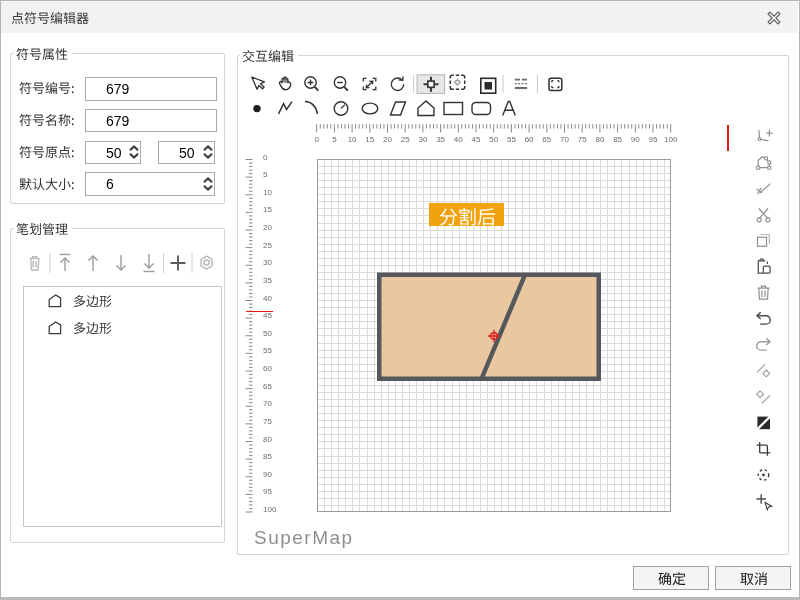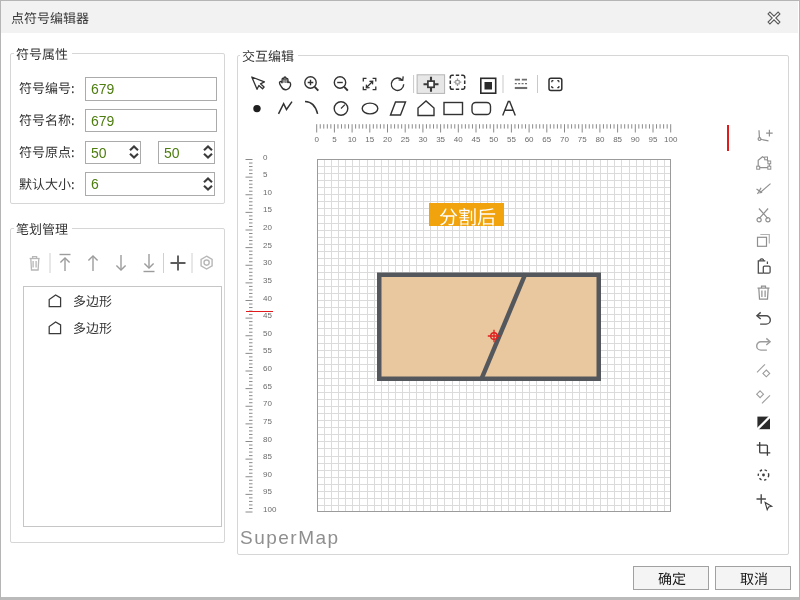--- a/index.html
+++ b/index.html
@@ -4,21 +4,21 @@
 html,body{margin:0;padding:0;width:800px;height:600px;overflow:hidden;
 font-family:"Liberation Sans",sans-serif;background:#fff}
 *{box-sizing:border-box}
 .abs{position:absolute}
 .win{position:absolute;left:0;top:0;width:800px;height:600px;background:#fff;
 border:1px solid #b5b5b5;border-bottom:3px solid #bababa}
 .tb{position:absolute;left:1px;top:1px;width:797px;height:32px;background:#f2f2f2}
 .grp{position:absolute;border:1px solid #d6d6d6;border-radius:2px}
 .leg{position:absolute;background:#fff;padding:0 3px}
 .inp{position:absolute;border:1px solid #ababab;background:#fff;
-font-size:14px;color:#4d7c0f;line-height:22px;padding-left:5px}
+font-size:14px;color:#000000;line-height:22px;padding-left:20px}
 .btn{position:absolute;border:1px solid #a1a1a1;background:#f4f4f4}
 
 </style></head><body>
 <svg width="0" height="0" style="position:absolute">
 <defs>
 <path id="g0" d="M138.7908935546875 390.4290771484375Q111.700439453125 390.4290771484375 92.37518310546875 409.619384765625Q73.0499267578125 428.8096923828125 73.0499267578125 459.56005859375Q73.0499267578125 491.3104248046875 92.37518310546875 510.6107177734375Q111.700439453125 529.9110107421875 138.7908935546875 529.9110107421875Q166.4913330078125 529.9110107421875 185.81658935546875 510.6107177734375Q205.141845703125 491.3104248046875 205.141845703125 459.56005859375Q205.141845703125 428.8096923828125 185.81658935546875 409.619384765625Q166.4913330078125 390.4290771484375 138.7908935546875 390.4290771484375ZM138.7908935546875 -13.3900146484375Q111.700439453125 -13.3900146484375 92.37518310546875 6.30029296875Q73.0499267578125 25.9906005859375 73.0499267578125 56.1309814453125Q73.0499267578125 87.88134765625 92.37518310546875 107.181640625Q111.700439453125 126.48193359375 138.7908935546875 126.48193359375Q166.4913330078125 126.48193359375 185.81658935546875 107.181640625Q205.141845703125 87.88134765625 205.141845703125 56.1309814453125Q205.141845703125 25.9906005859375 185.81658935546875 6.30029296875Q166.4913330078125 -13.3900146484375 138.7908935546875 -13.3900146484375Z"></path>
 <path id="g1" d="M85.419677734375 782.52099609375H921.140380859375V710.0093994140625H85.419677734375ZM304.6302490234375 548.2105712890625H721.6396484375V477.8690185546875H304.6302490234375ZM252.140380859375 261.3712158203125H691.07958984375V191.0296630859375H252.140380859375ZM52.759765625 29.40087890625H951.3603515625V-43.28076171875H52.759765625ZM305.4696044921875 730.739501953125H386.781494140625Q375.6114501953125 665.7894287109375 361.94140625 592.3744506835938Q348.2713623046875 518.95947265625 333.79632568359375 445.71453857421875Q319.3212890625 372.4696044921875 305.1512451171875 306.6396484375Q290.981201171875 240.8096923828125 278.8111572265625 191.0296630859375H195.939208984375Q209.8892822265625 242.19970703125 224.4493408203125 308.72467041015625Q239.0093994140625 375.2496337890625 253.87445068359375 448.6895751953125Q268.739501953125 522.1295166015625 282.21453857421875 594.6544799804688Q295.6895751953125 667.179443359375 305.4696044921875 730.739501953125ZM695.819091796875 548.2105712890625H703.279296875L716.6895751953125 551.9906005859375L773.180908203125 544.8704833984375Q767.7908935546875 491.1903076171875 759.7058715820312 423.49530029296875Q751.620849609375 355.80029296875 742.1458129882812 282.55535888671875Q732.6707763671875 209.3104248046875 722.28076171875 137.260498046875Q711.8907470703125 65.2105712890625 702.1107177734375 1.4305419921875L625.138916015625 8.1107177734375Q635.3089599609375 71.28076171875 646.0889892578125 144.91571044921875Q656.8690185546875 218.5506591796875 666.4540405273438 292.40557861328125Q676.0390625 366.260498046875 683.7340698242188 430.39544677734375Q691.4290771484375 494.5303955078125 695.819091796875 538.700439453125Z"></path>
 <path id="g2" d="M651.499267578125 427.4898681640625 727.1309814453125 405.619384765625Q673.0108642578125 268.1295166015625 582.1458129882812 173.49456787109375Q491.28076171875 78.859619140625 368.1707763671875 17.6396484375Q245.060791015625 -43.580322265625 92.7908935546875 -82.020263671875Q89.060791015625 -72.9500732421875 80.880615234375 -60.23480224609375Q72.700439453125 -47.51953125 63.6302490234375 -34.91424560546875Q54.56005859375 -22.3089599609375 46.659912109375 -14.018798828125Q197.5897216796875 17.4710693359375 316.66461181640625 72.98590087890625Q435.739501953125 128.500732421875 520.5944213867188 215.3704833984375Q605.4493408203125 302.240234375 651.499267578125 427.4898681640625ZM318.1591796875 597 391.0108642578125 568.83935546875Q356.620849609375 526.059326171875 312.14581298828125 483.1693115234375Q267.6707763671875 440.279296875 220.19573974609375 402.58428955078125Q172.720703125 364.8892822265625 128.940673828125 336.059326171875Q122.6505126953125 343.739501953125 111.71527099609375 354.28472900390625Q100.780029296875 364.8299560546875 89.759765625 375.48516845703125Q78.739501953125 386.140380859375 69.6693115234375 392.04052734375Q114.4493408203125 417.3104248046875 160.25433349609375 450.4703369140625Q206.059326171875 483.6302490234375 247.3892822265625 521.2901611328125Q288.71923828125 558.9500732421875 318.1591796875 597ZM352.28076171875 421.8798828125Q422.16064453125 248.9703369140625 575.0303955078125 140.5506591796875Q727.900146484375 32.1309814453125 957.56005859375 -5.138916015625Q949.8798828125 -12.819091796875 940.8096923828125 -25.03436279296875Q931.739501953125 -37.2496337890625 923.7543334960938 -50.159912109375Q915.7691650390625 -63.0701904296875 910.4290771484375 -73.5303955078125Q753.0889892578125 -43.5303955078125 632.1240844726562 18.49456787109375Q511.1591796875 80.51953125 424.999267578125 176.04449462890625Q338.83935546875 271.5694580078125 285.1092529296875 400.5694580078125ZM66.8096923828125 701.4508056640625H931.3603515625V628.379150390625H66.8096923828125ZM617.7691650390625 555.3292236328125 676.6505126953125 598.0701904296875Q722.3104248046875 567.240234375 771.8104248046875 528.9102783203125Q821.3104248046875 490.580322265625 864.8954467773438 452.16534423828125Q908.48046875 413.7503662109375 935.8704833984375 381.7503662109375L873.0889892578125 332.499267578125Q847.8690185546875 364.71923828125 805.5640258789062 404.21923828125Q763.259033203125 443.71923828125 714.0390625 483.52423095703125Q664.819091796875 523.3292236328125 617.7691650390625 555.3292236328125ZM417.83935546875 824.659912109375 488.52099609375 849.48046875Q509.740966796875 819.5303955078125 531.0459594726562 782.2753295898438Q552.3509521484375 745.020263671875 562.3509521484375 719.0701904296875L488.5491943359375 690.07958984375Q479.3292236328125 717.2496337890625 459.30426025390625 755.2847290039062Q439.279296875 793.31982421875 417.83935546875 824.659912109375Z"></path>
 <path id="g3" d="M187.4102783203125 461.6707763671875H759.819091796875V387.819091796875H187.4102783203125ZM734.1685791015625 461.6707763671875H812.140380859375Q812.140380859375 461.6707763671875 811.9453735351562 454.74566650390625Q811.7503662109375 447.820556640625 811.7503662109375 439.42041015625Q811.7503662109375 431.020263671875 810.7503662109375 425.68017578125Q805.3104248046875 310.80029296875 799.5904541015625 229.77532958984375Q793.8704833984375 148.7503662109375 786.9555053710938 95.55535888671875Q780.04052734375 42.3603515625 770.6255493164062 11.6903076171875Q761.2105712890625 -18.979736328125 747.6005859375 -33.759765625Q732.0904541015625 -52.6099853515625 713.8853149414062 -59.64508056640625Q695.68017578125 -66.68017578125 669.9500732421875 -68.6302490234375Q644.780029296875 -70.80029296875 601.8151245117188 -70.27532958984375Q558.8502197265625 -69.7503662109375 511.580322265625 -66.92041015625Q510.1903076171875 -50.1700439453125 503.900146484375 -28.9095458984375Q497.6099853515625 -7.6490478515625 486.759765625 8.3212890625Q535.739501953125 4.101318359375 577.6942749023438 2.9913330078125Q619.6490478515625 1.88134765625 637.4290771484375 1.88134765625Q667.3089599609375 1.88134765625 680.0889892578125 14.0513916015625Q693.5289306640625 27.88134765625 703.2738647460938 73.8212890625Q713.018798828125 119.76123046875 720.5687255859375 210.27606201171875Q728.11865234375 300.7908935546875 734.1685791015625 447.6505126953125ZM324.2293701171875 819.7706298828125 403.76123046875 797.7301025390625Q369.981201171875 714 323.421142578125 637.4048461914062Q276.861083984375 560.8096923828125 222.1910400390625 496.4095458984375Q167.52099609375 432.0093994140625 108.1309814453125 384.059326171875Q101.8408203125 392.1295166015625 89.820556640625 402.84478759765625Q77.80029296875 413.56005859375 65.58502197265625 424.38531494140625Q53.3697509765625 435.2105712890625 43.9095458984375 441.500732421875Q103.739501953125 484.720703125 156.65447998046875 544.0256958007812Q209.5694580078125 603.3306884765625 252.48443603515625 673.6356811523438Q295.3994140625 743.940673828125 324.2293701171875 819.7706298828125ZM673.2105712890625 821.7706298828125Q696.820556640625 771.500732421875 729.7355346679688 718.9508056640625Q762.6505126953125 666.40087890625 801.260498046875 617.3759155273438Q839.8704833984375 568.3509521484375 880.98046875 527.0709228515625Q922.0904541015625 485.7908935546875 961.0904541015625 456.060791015625Q951.6302490234375 448.7706298828125 940.1099853515625 437.94537353515625Q928.5897216796875 427.1201171875 918.1544799804688 415.2098388671875Q907.71923828125 403.299560546875 900.4290771484375 393.059326171875Q861.0390625 427.1295166015625 819.8440551757812 472.859619140625Q778.6490478515625 518.5897216796875 739.4540405273438 572.039794921875Q700.259033203125 625.4898681640625 665.3690185546875 682.159912109375Q630.47900390625 738.8299560546875 603.9189453125 794.3900146484375ZM385.939208984375 441.020263671875H464.9110107421875Q456.0810546875 359.0701904296875 438.33612060546875 281.5101318359375Q420.5911865234375 203.9500732421875 383.481201171875 134.8900146484375Q346.3712158203125 65.8299560546875 281.0311279296875 10.29486083984375Q215.6910400390625 -45.240234375 111.4508056640625 -82.7503662109375Q107.1107177734375 -73.1201171875 99.23553466796875 -61.31982421875Q91.3603515625 -49.51953125 82.20513916015625 -38.21923828125Q73.0499267578125 -26.9189453125 64.5897216796875 -19.23876953125Q162.539794921875 13.1512451171875 222.8697509765625 62.3111572265625Q283.19970703125 111.4710693359375 316.07958984375 172.5709228515625Q348.95947265625 233.6707763671875 363.7293701171875 301.9906005859375Q378.499267578125 370.3104248046875 385.939208984375 441.020263671875Z"></path>
 <path id="g4" d="M646.47900390625 730.48046875H718.9906005859375V180.7503662109375H646.47900390625ZM839.5289306640625 829.7503662109375H913.2105712890625V17.981201171875Q913.2105712890625 -18.499267578125 903.3455200195312 -36.88458251953125Q893.48046875 -55.2698974609375 870.6302490234375 -64.9500732421875Q847.780029296875 -74.020263671875 807.599853515625 -76.4703369140625Q767.419677734375 -78.92041015625 702.19970703125 -78.92041015625Q700.0296630859375 -64.1700439453125 692.3245239257812 -42.60455322265625Q684.619384765625 -21.0390625 676.71923828125 -5.0687255859375Q724.47900390625 -6.0687255859375 763.5039672851562 -6.26373291015625Q802.5289306640625 -6.458740234375 814.9189453125 -5.8487548828125Q828.9189453125 -5.23876953125 834.2239379882812 -0.43377685546875Q839.5289306640625 4.3712158203125 839.5289306640625 17.3712158203125ZM35.859619140625 543.301025390625 587.6895751953125 605.9609375 595.19970703125 535.4493408203125 43.3697509765625 472.3994140625ZM179.4088134765625 838.7503662109375H255.820556640625Q255.8704833984375 702.620849609375 269.16534423828125 577.7510986328125Q282.460205078125 452.88134765625 305.8900146484375 347.41644287109375Q329.31982421875 241.9515380859375 358.7496337890625 163.64654541015625Q388.179443359375 85.341552734375 420.69427490234375 41.86651611328125Q453.2091064453125 -1.6085205078125 484.47900390625 -1.6085205078125Q502.9189453125 -1.6085205078125 512.8339233398438 35.6715087890625Q522.7489013671875 72.9515380859375 526.7489013671875 160.9515380859375Q538.7691650390625 148.76123046875 556.9095458984375 137.740966796875Q575.0499267578125 126.720703125 589.6302490234375 121.2105712890625Q582.900146484375 44.900146484375 570.5249633789062 2.1099853515625Q558.1497802734375 -40.68017578125 536.4345092773438 -58.26519775390625Q514.71923828125 -75.8502197265625 479.578857421875 -75.8502197265625Q435.3885498046875 -75.8502197265625 396.37841796875 -41.20513916015625Q357.3682861328125 -6.56005859375 324.67327880859375 56.6700439453125Q291.978271484375 119.900146484375 265.73333740234375 205.32525634765625Q239.4884033203125 290.7503662109375 220.718505859375 393.00543212890625Q201.9486083984375 495.260498046875 191.7886962890625 608.260498046875Q181.6287841796875 721.260498046875 179.4088134765625 838.7503662109375ZM462.4088134765625 476.780029296875 533.5303955078125 455.51953125Q486.5303955078125 342.419677734375 419.22540283203125 246.50469970703125Q351.92041015625 150.5897216796875 269.17547607421875 74.00469970703125Q186.4305419921875 -2.580322265625 91.1107177734375 -59.1903076171875Q85.9906005859375 -50.900146484375 76.33538818359375 -39.7698974609375Q66.68017578125 -28.6396484375 56.3299560546875 -17.5093994140625Q45.979736328125 -6.379150390625 37.6895751953125 0.52099609375Q132.2293701171875 50.7908935546875 212.8292236328125 121.6707763671875Q293.4290771484375 192.5506591796875 356.89398193359375 282.3704833984375Q420.35888671875 372.1903076171875 462.4088134765625 476.780029296875ZM308.739501953125 777.6099853515625 358.9906005859375 818.40087890625Q385.820556640625 798.7908935546875 413.73553466796875 774.3759155273438Q441.6505126953125 749.9609375 466.260498046875 725.6559448242188Q490.8704833984375 701.3509521484375 505.48046875 681.3509521484375L452.499267578125 635.219970703125Q438.059326171875 655.219970703125 414.33935546875 680.4149780273438Q390.619384765625 705.6099853515625 362.8994140625 731.1099853515625Q335.179443359375 756.6099853515625 308.739501953125 777.6099853515625Z"></path>
@@ -637,21 +637,21 @@
 <div class="abs" style="left:428.7px;top:202.5px;width:75.6px;height:23.5px;background:#f0a30c"></div>
 <svg style="position:absolute;left:438.5px;top:204.5px;overflow:visible" width="59" height="26">
     <g fill="#fff" transform="translate(0,19) scale(0.01900,-0.01900)">
       <use href="#g3" x="0.0"></use>
       <use href="#g5" x="1000.0"></use>
       <use href="#g10" x="2000.0"></use>
     </g>
   </svg>
 <div class="abs" style="left:727px;top:125px;width:2px;height:26px;background:#e11b1b"></div>
 <div class="abs" style="left:246px;top:310.8px;width:27px;height:1.6px;background:#e11b1b"></div>
-<div class="abs" style="left:240px;top:527px;font-size:19px;color:#8f8f8f;letter-spacing:1.5px">SuperMap</div>
+<div class="abs" style="left:254px;top:527px;font-size:19px;color:#8f8f8f;letter-spacing:1.5px">SuperMap</div>
 <svg class="abs" style="left:750px;top:122px" width="32" height="395">
     <g stroke="#8f8f8f" fill="none" stroke-width="1.2" transform="translate(13.5,14.3)">
       <path d="M-4.5,-6 L-4,2.8 L5,4.6"></path>
       <circle cx="-4" cy="2.8" r="1.4" fill="#fff"></circle>
       <path d="M2.6,-3.2 h6.6 M5.9,-6.5 v6.6"></path>
     </g>
     <g stroke="#8f8f8f" fill="none" stroke-width="1.2" transform="translate(13.5,40.4)">
       <path d="M-5.3,5.3 L-5.3,-2 L-1,-5.7 L2.5,-3.7 L5.8,0 L5.8,5.3 Z"></path>
       <rect x="-6.8" y="3.8" width="3" height="3" fill="#fff" stroke-width="1"></rect>
       <rect x="4.3" y="3.8" width="3" height="3" fill="#fff" stroke-width="1"></rect>

